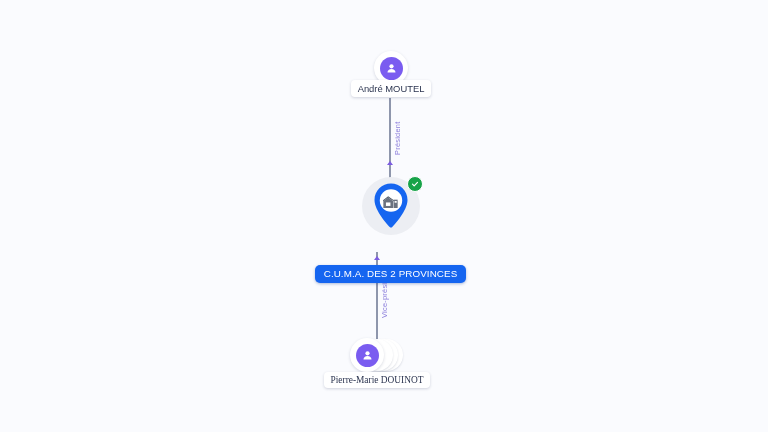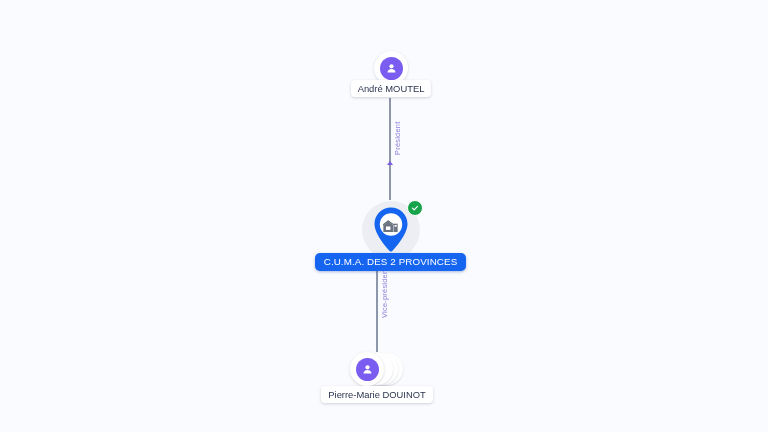--- a/index.html
+++ b/index.html
@@ -199,21 +199,21 @@
       <div class="avatar-disc">
         <svg width="13" height="13" viewBox="0 0 24 24" aria-hidden="true">
           <circle cx="12" cy="8" r="3.9" fill="#ffffff"></circle>
           <path d="M4.6 19.4c0-4.1 3.3-6.4 7.4-6.4s7.4 2.3 7.4 6.4z" fill="#ffffff"></path>
         </svg>
       </div>
     </div>
     <div class="pill">André MOUTEL</div>
   </div>
 
-  <div class="node" style="left:353px; top:199px; width:75px;">
+  <div class="node" style="left:353px; top:175px; width:75px;gap:36px;">
     <div class="pin-wrap">
       <div class="pin-halo"></div>
       <div class="pin-shape">
         <svg width="40" height="48" viewBox="0 0 40 48" aria-hidden="true">
           <path d="M20 1.5C10.9 1.5 3.5 8.8 3.5 17.9c0 10.6 13.4 25.2 15.2 27.1.7.8 1.9.8 2.6 0 1.8-1.9 15.2-16.5 15.2-27.1C36.5 8.8 29.1 1.5 20 1.5z" fill="#1565f0"></path>
           <circle cx="20" cy="18.5" r="11.2" fill="#ffffff"></circle>
         </svg>
         <div class="pin-glyph">
           <svg width="17" height="15" viewBox="0 0 24 22" aria-hidden="true">
             <path d="M1.5 20.5V10.2L8.6 5.2l7.1 5v10.3z" fill="#6b7280"></path>
@@ -226,21 +226,21 @@
       </div>
       <div class="pin-badge">
         <svg width="8" height="8" viewBox="0 0 24 24" aria-hidden="true">
           <path d="M4.5 12.6l5 5L19.5 7" stroke="#ffffff" stroke-width="3.4" fill="none" stroke-linecap="round" stroke-linejoin="round"></path>
         </svg>
       </div>
     </div>
     <div class="pill pill-primary" style="margin-top:-8px;">C.U.M.A. DES 2 PROVINCES</div>
   </div>
 
-  <div class="node" style="left:340px; top:351px; width:74px;">
+  <div class="node" style="left:340px; top:337px; width:74px;font-family:Liberation Serif, serif;">
     <div class="avatar-stack">
       <div class="stack-card c3"></div>
       <div class="stack-card c2"></div>
       <div class="stack-card c1"></div>
       <div class="avatar-ring">
         <div class="avatar-disc">
           <svg width="13" height="13" viewBox="0 0 24 24" aria-hidden="true">
             <circle cx="12" cy="8" r="3.9" fill="#ffffff"></circle>
             <path d="M4.6 19.4c0-4.1 3.3-6.4 7.4-6.4s7.4 2.3 7.4 6.4z" fill="#ffffff"></path>
           </svg>

